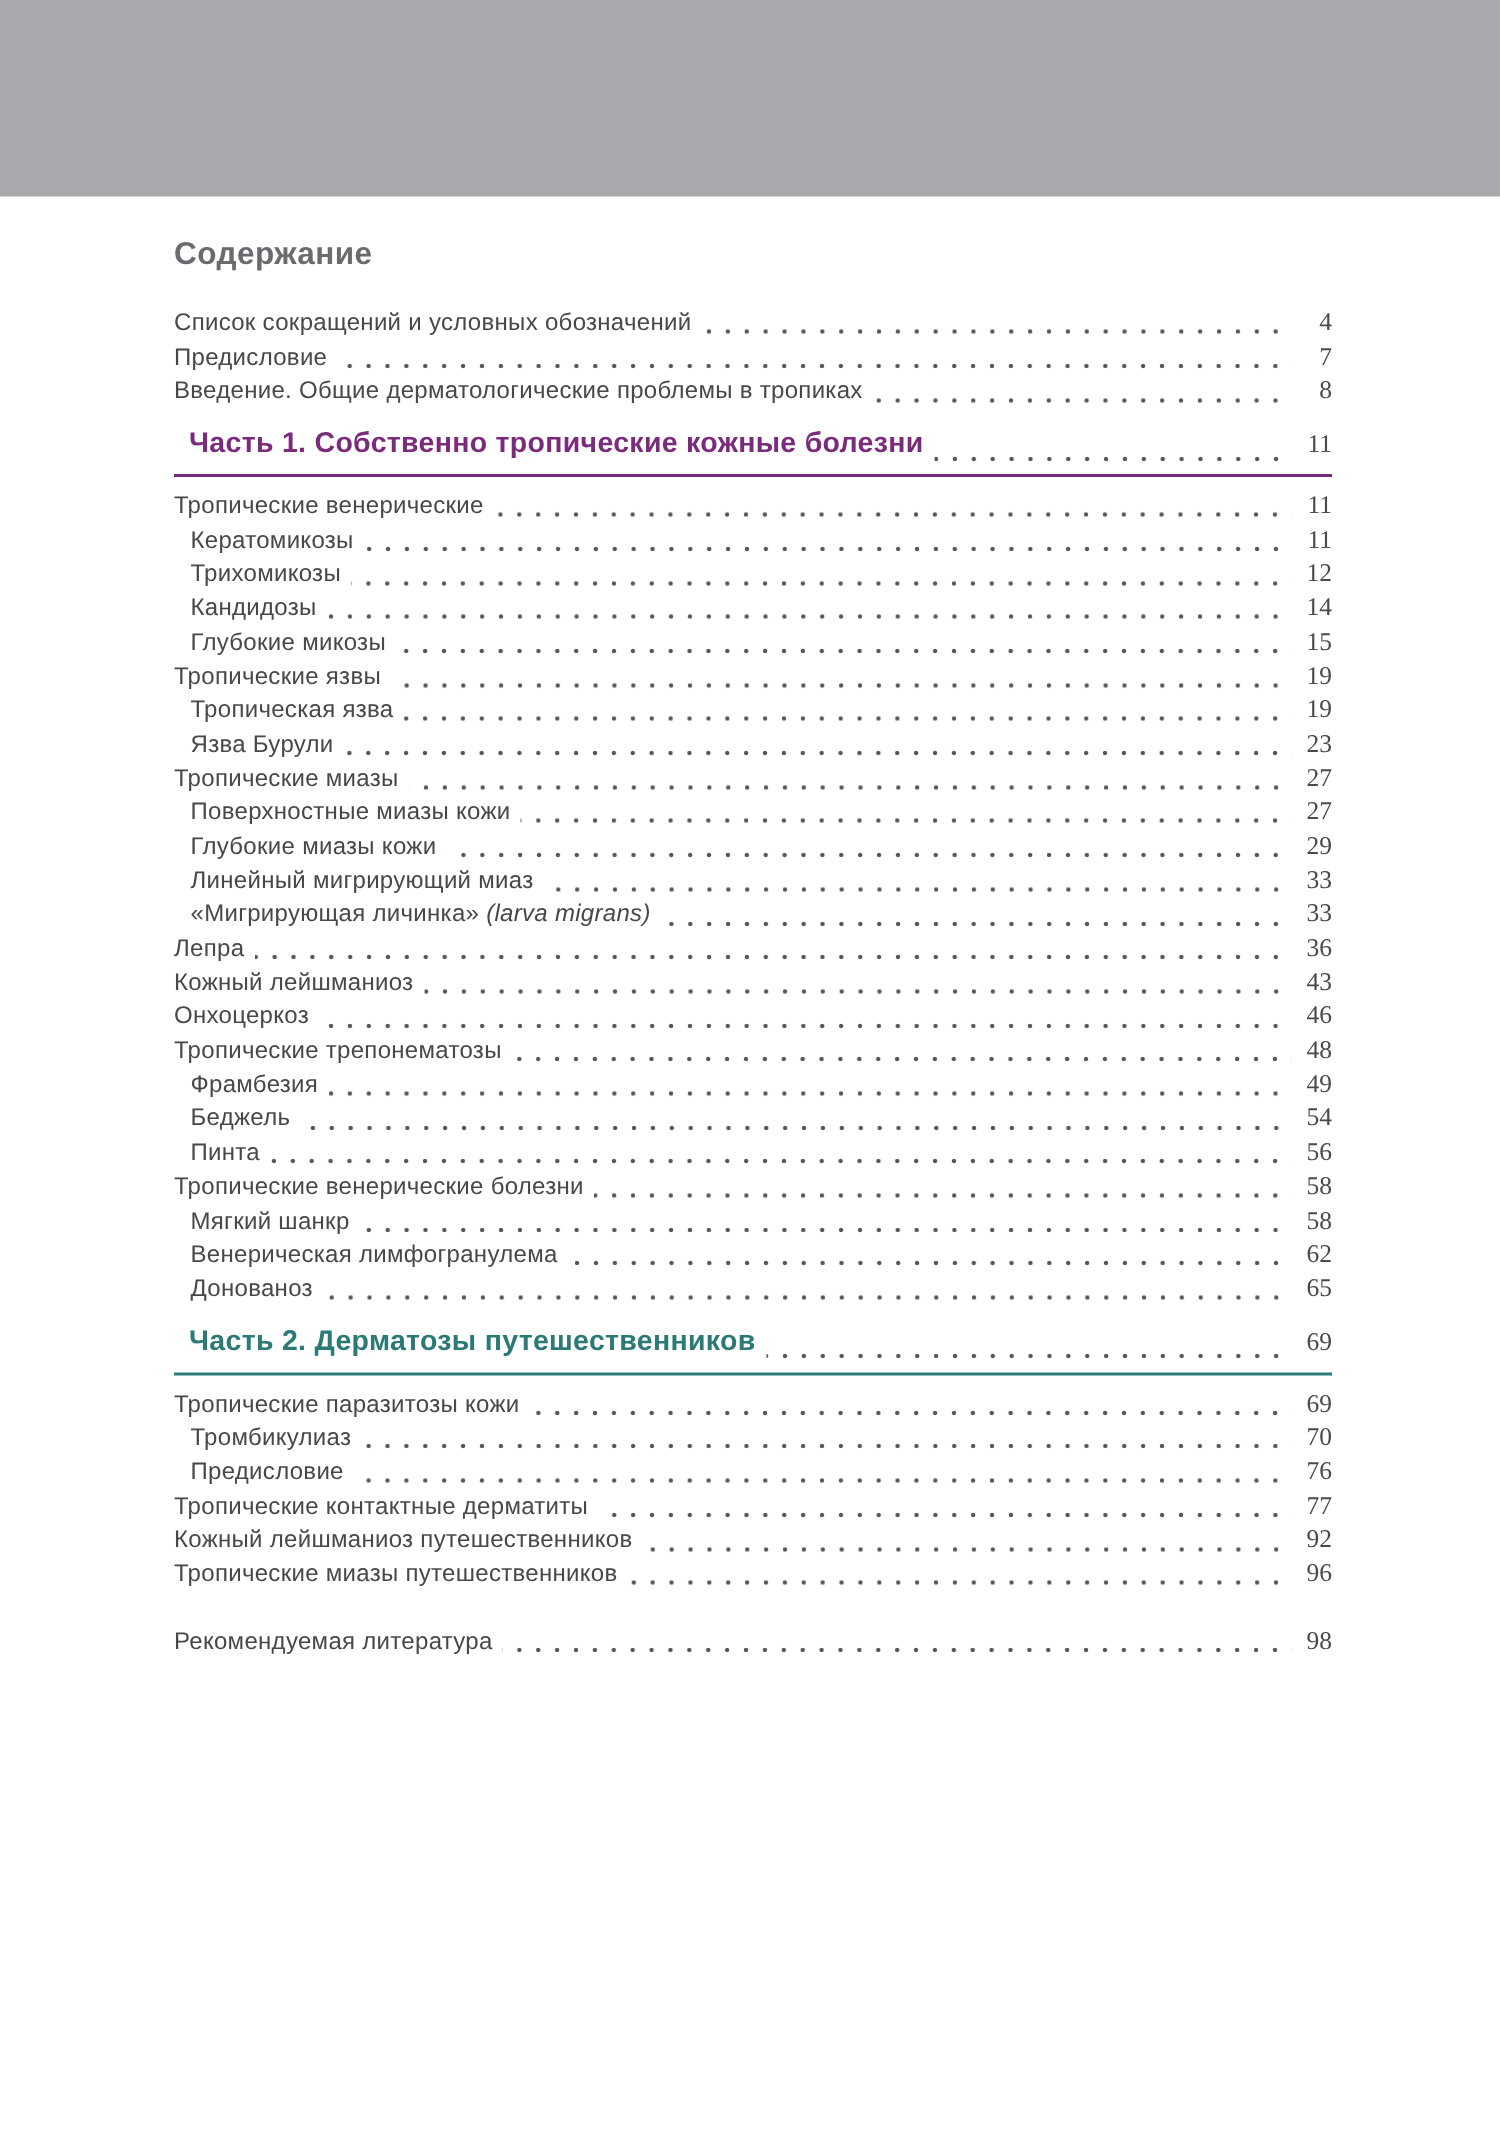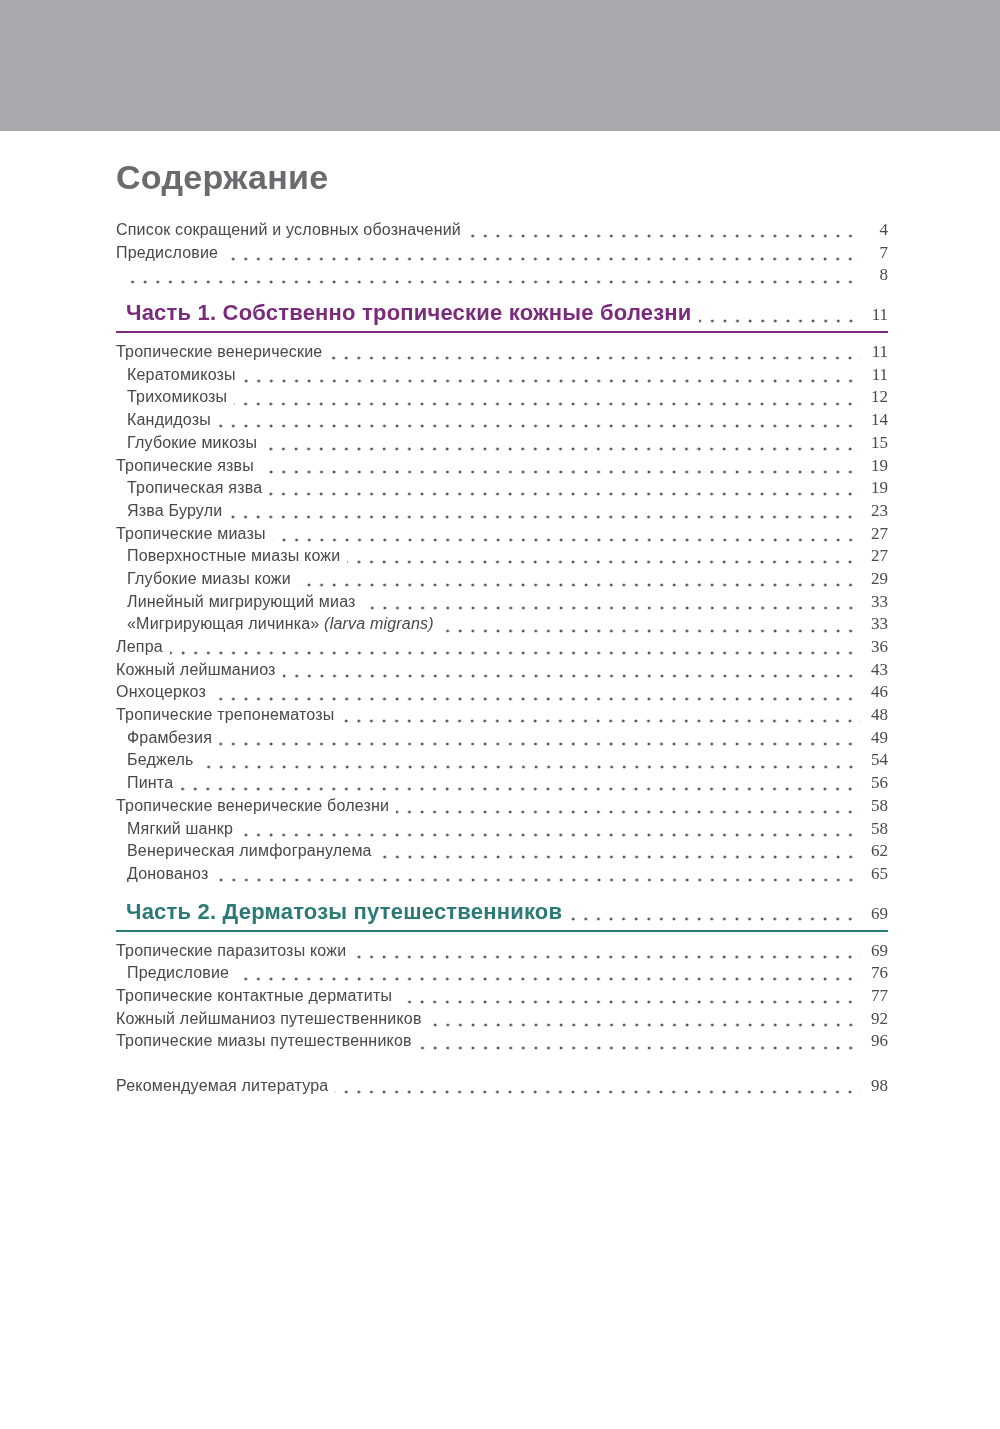--- a/index.html
+++ b/index.html
@@ -6,21 +6,21 @@
   body {
     width: 1000px; height: 1429px;
     background: #ffffff;
     font-family: "Liberation Sans", sans-serif;
     overflow: hidden;
   }
   .top-band { height: 131px; background: #a7a9ac; }
   .content { margin-left: 116px; margin-right: 112px; }
   .doc-title {
     margin: 27px 0 0 0;
-    font-size: 34px;
+    font-size: 21px;
     font-weight: 700;
     letter-spacing: 0.3px;
     color: #6a6b6e;
   }
   .toc { margin-top: 23px; }
   .toc-row {
     display: flex;
     align-items: baseline;
     height: 22.7px;
     font-size: 16px;
@@ -43,21 +43,21 @@
     font-family: "Liberation Serif", serif;
     font-size: 17px;
     color: #494a4c;
     min-width: 22px;
     text-align: right;
     white-space: nowrap;
   }
   .part-block { margin-top: 12px; }
   .part-row { display: flex; align-items: baseline; height: 27px; }
   .part-title {
-    font-size: 22px;
+    font-size: 19px;
     font-weight: 700;
     letter-spacing: 0.2px;
     padding-left: 10px;
     white-space: nowrap;
   }
   .part-rule { height: 2px; margin-top: 4px; }
   .part-entries { margin-top: 9px; }
   .back-matter { margin-top: 22px; }
 </style>
 </head>
@@ -72,20 +72,21 @@
         <span class="label"><span>Список сокращений и условных обозначений</span></span>
         <span class="leader"></span>
         <span class="pagenum">4</span>
       </div>
       <div class="toc-row">
         <span class="label"><span>Предисловие</span></span>
         <span class="leader"></span>
         <span class="pagenum">7</span>
       </div>
       <div class="toc-row">
+        <span class="label"><span>Введение. Общие дерматологические проблемы в тропиках</span></span>
         <span class="leader"></span>
         <span class="pagenum">8</span>
       </div>
       <div class="part-block">
         <div class="part-row">
           <span class="part-title" style="color: rgb(123, 43, 123);">Часть 1. Собственно тропические кожные болезни</span>
           <span class="leader"></span>
           <span class="pagenum">11</span>
         </div>
         <div class="part-rule" style="background: rgb(123, 43, 123);"></div>
@@ -219,20 +220,25 @@
           <span class="pagenum">69</span>
         </div>
         <div class="part-rule" style="background: rgb(43, 122, 118);"></div>
         <div class="part-entries">
           <div class="toc-row">
             <span class="label"><span>Тропические паразитозы кожи</span></span>
             <span class="leader"></span>
             <span class="pagenum">69</span>
           </div>
           <div class="toc-row indent-1">
+            <span class="label"><span>Тромбикулиаз</span></span>
+            <span class="leader"></span>
+            <span class="pagenum">70</span>
+          </div>
+          <div class="toc-row indent-1">
             <span class="label"><span>Предисловие</span></span>
             <span class="leader"></span>
             <span class="pagenum">76</span>
           </div>
           <div class="toc-row">
             <span class="label"><span>Тропические контактные дерматиты</span></span>
             <span class="leader"></span>
             <span class="pagenum">77</span>
           </div>
           <div class="toc-row">

